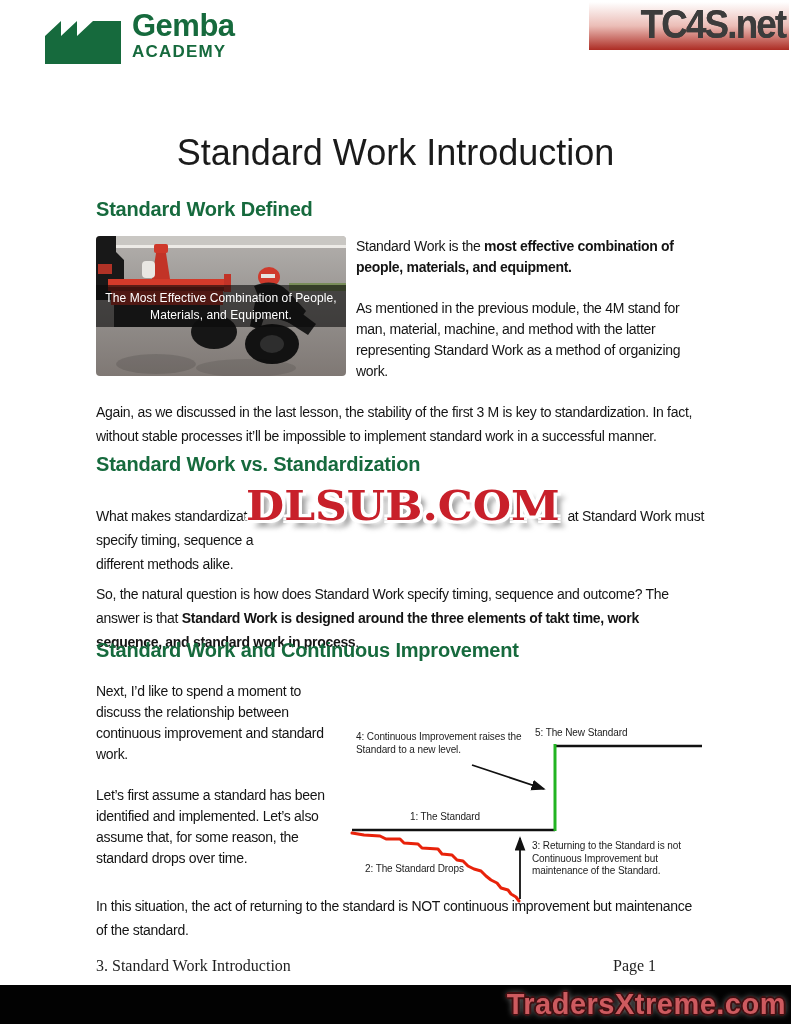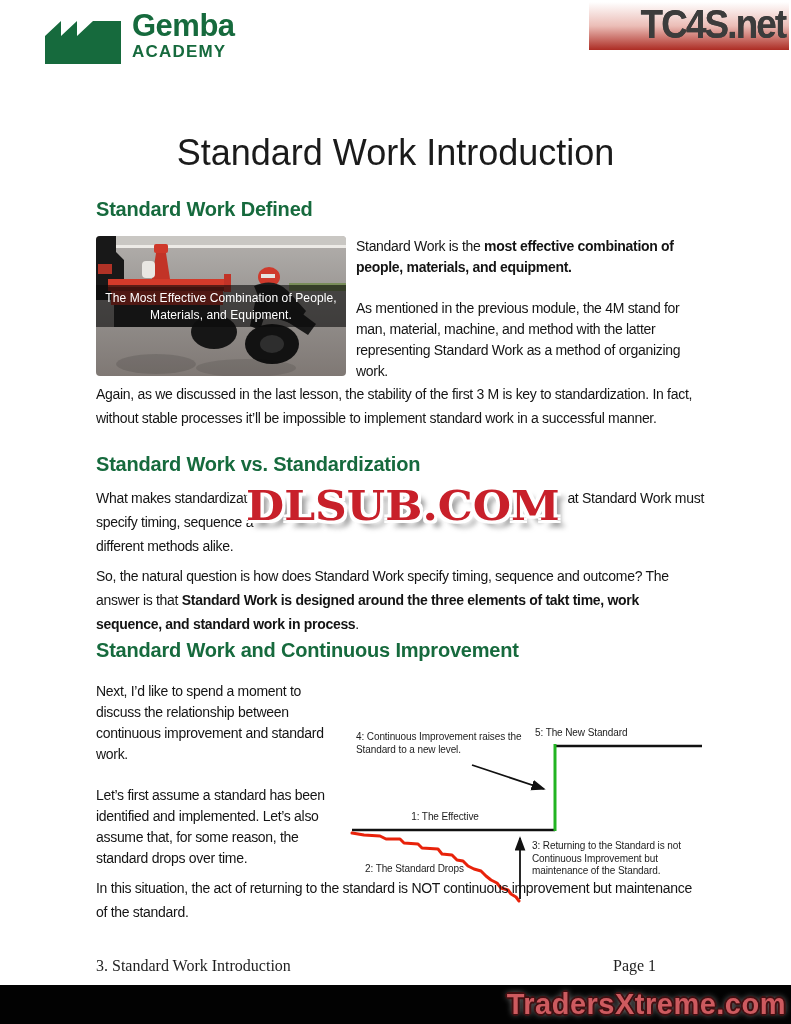--- a/index.html
+++ b/index.html
@@ -24,21 +24,21 @@
     letter-spacing:-2px; color:#3c3c3c; transform:scaleX(0.92); transform-origin:right top;
     background:linear-gradient(180deg,#474747 30%,#5c3a32 75%,#6e3228 100%);
     -webkit-background-clip:text; background-clip:text;
   }
   
   .doc-title { position:absolute; left:0; right:0; top:132px; text-align:center;
     font-size:36px; font-weight:400; color:#1b1b1b; letter-spacing:0px; }
   .h-green { position:absolute; left:96px; font-size:20px; font-weight:700; color:#166a3d; letter-spacing:-0.2px; }
   .h1 { top:198px; } .h2 { top:453px; } .h3 { top:639px; }
   
-  .body-txt { font-size:14px; line-height:24px; letter-spacing:-0.3px; color:#141414; }
+  .body-txt { font-size:14px; line-height:24px; letter-spacing:-0.3px; color:#141414;margin-top:18px; }
   .col-txt  { font-size:14px; line-height:21px; letter-spacing:-0.3px; color:#141414; }
   .p3  { position:absolute; left:96px; top:382px; width:608px; }
   .obscured { position:absolute; left:96px; top:486px; width:608px; }
   .obscured .ln { display:flex;align-items:center; }
   .obscured .gap { flex:1; }
   .p4  { position:absolute; left:96px; top:564px; width:608px; }
   .closing { position:absolute; left:96px; top:876px; width:608px; }
   .col1 { position:absolute; left:356px; top:236px; width:340px; }
   .col1 .para { margin-bottom:20px; }
   .col2a { position:absolute; left:96px; top:681px; width:242px; }
@@ -190,21 +190,21 @@
       </defs>
       <line x1="2" y1="107" x2="205" y2="107" stroke-width="2.5" stroke="#111111"></line>
       <line x1="205" y1="23" x2="352" y2="23" stroke-width="2.5" stroke="#111111"></line>
       <line x1="205" y1="21" x2="205" y2="108" stroke-width="3" stroke="#22b422"></line>
       <line x1="122" y1="42" x2="194" y2="66" stroke="#111" stroke-width="1.8" marker-end="url(#ah)"></line>
       <line x1="170" y1="176" x2="170" y2="115" stroke="#111" stroke-width="1.8" marker-end="url(#ah)"></line>
       <path d="M2,110 L14,112 L30,113 L36,116 L50,116 L54,120 L68,121 L72,125 L88,126 L92,131 L102,132 L107,137 L113,138 L118,143 L124,146 L131,148 L136,153 L141,157 L147,160 L151,165 L158,167 L161,171 L166,174 L169,178" fill="none" stroke-width="3" stroke-linejoin="round" stroke-linecap="round" stroke="#e8220a"></path>
     </svg>
     <div class="dlabel dl4">4: Continuous Improvement raises the Standard to a new level.</div>
     <div class="dlabel dl5">5: The New Standard</div>
-    <div class="dlabel dl1">1: The Effective</div>
+    <div class="dlabel dl1">1: The Standard</div>
     <div class="dlabel dl2">2: The Standard Drops</div>
     <div class="dlabel dl3">3: Returning to the Standard is not Continuous Improvement but maintenance of the Standard.</div>
   </div>
 
   <div class="closing body-txt">In this situation, the act of returning to the standard is NOT continuous improvement but maintenance of the standard.</div>
 
   <div class="footer-left">3. Standard Work Introduction</div>
   <div class="footer-right">Page 1</div>
 
   <div class="bottom-bar">

